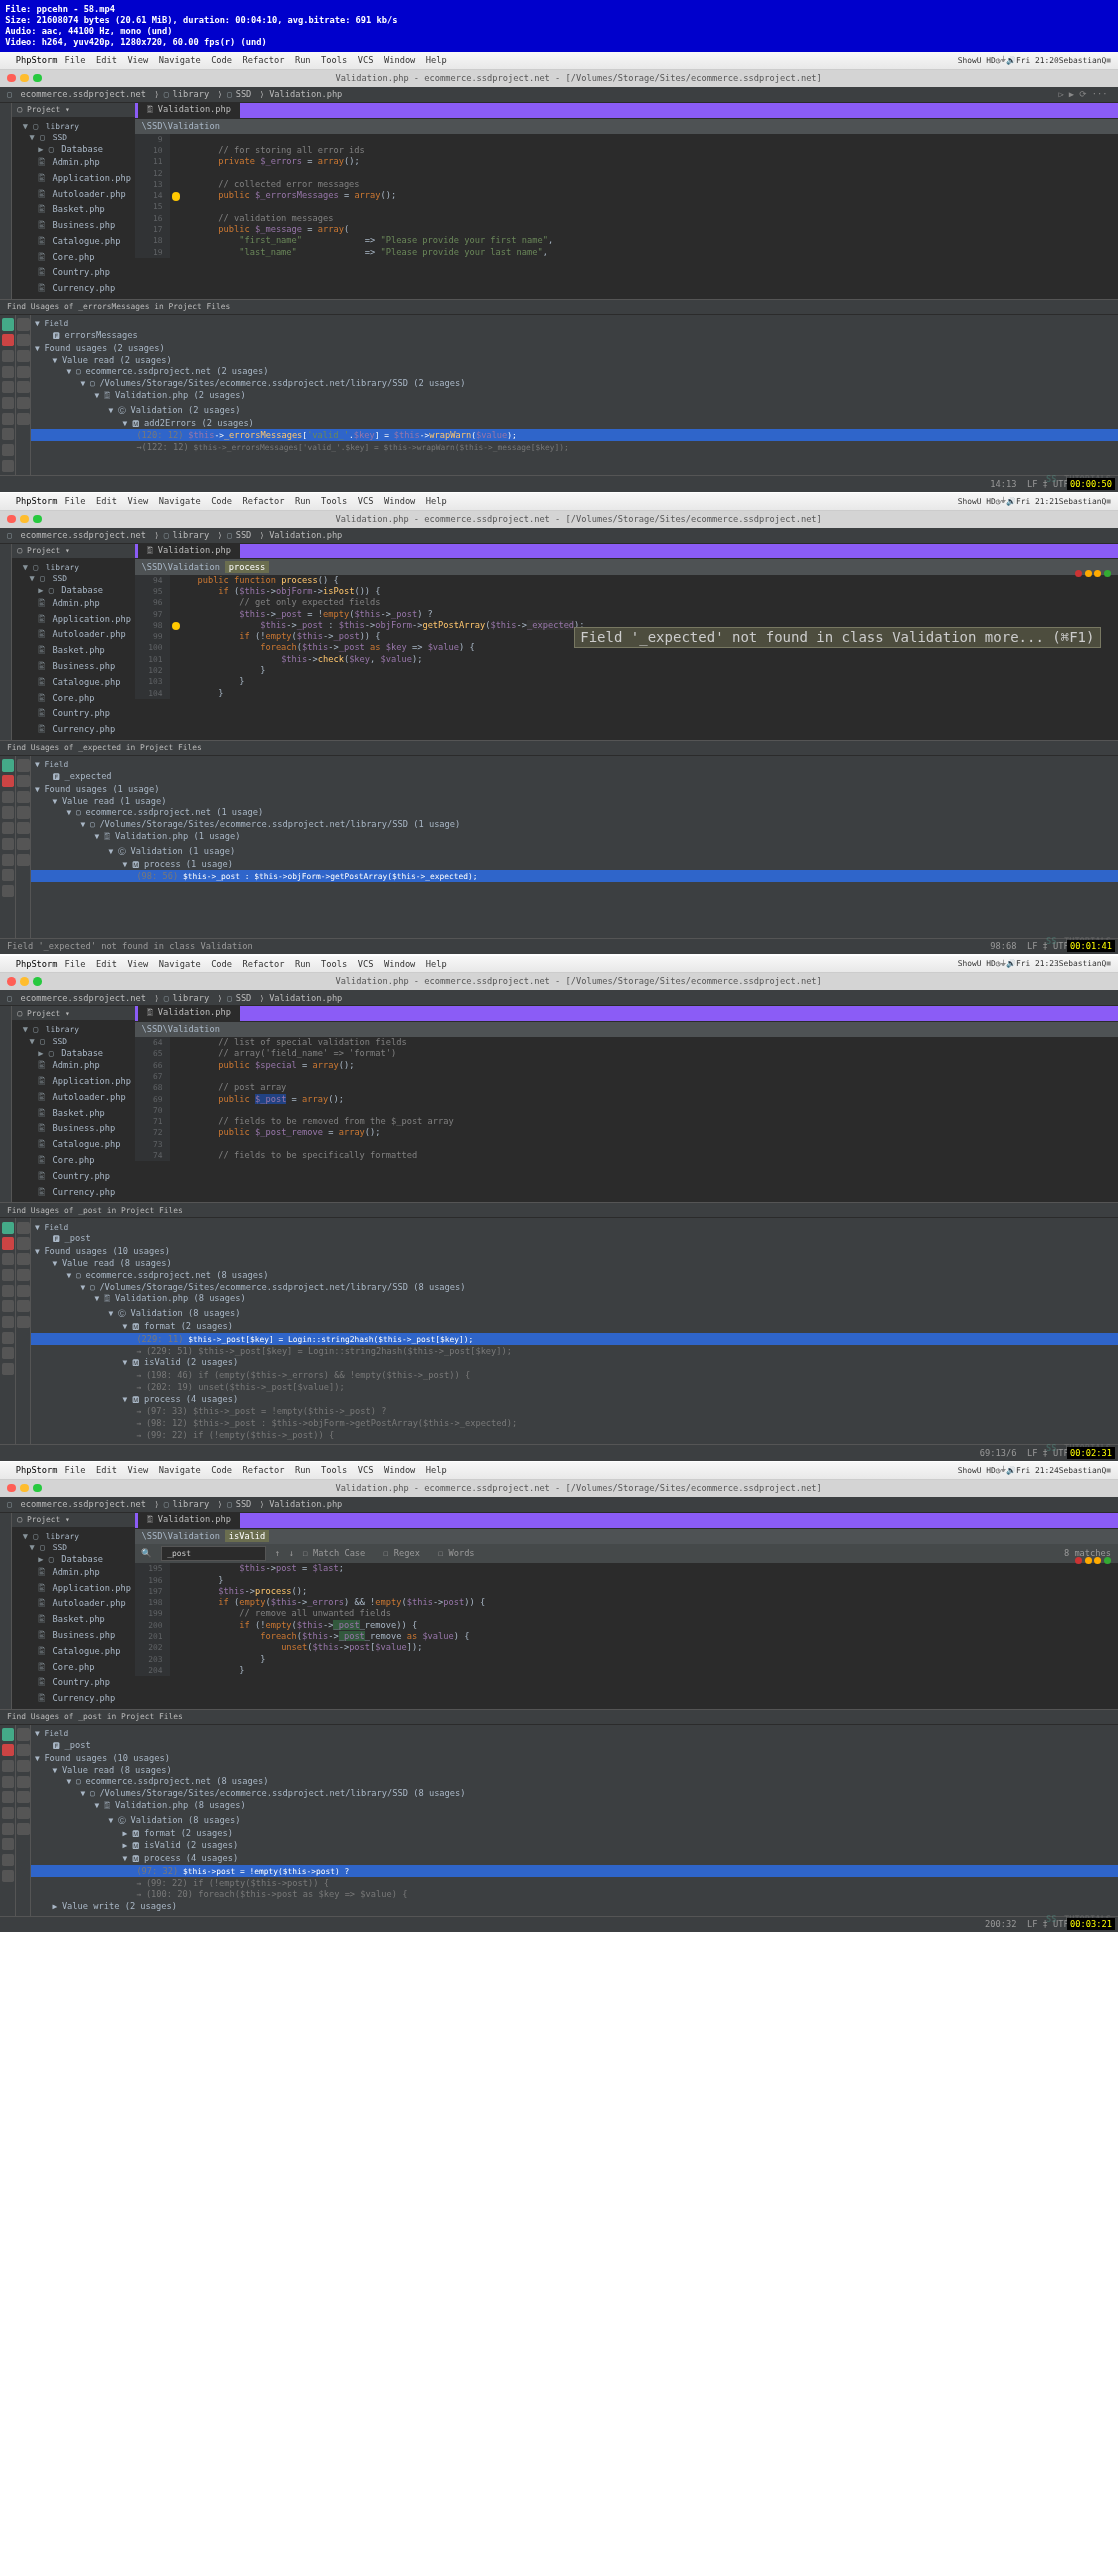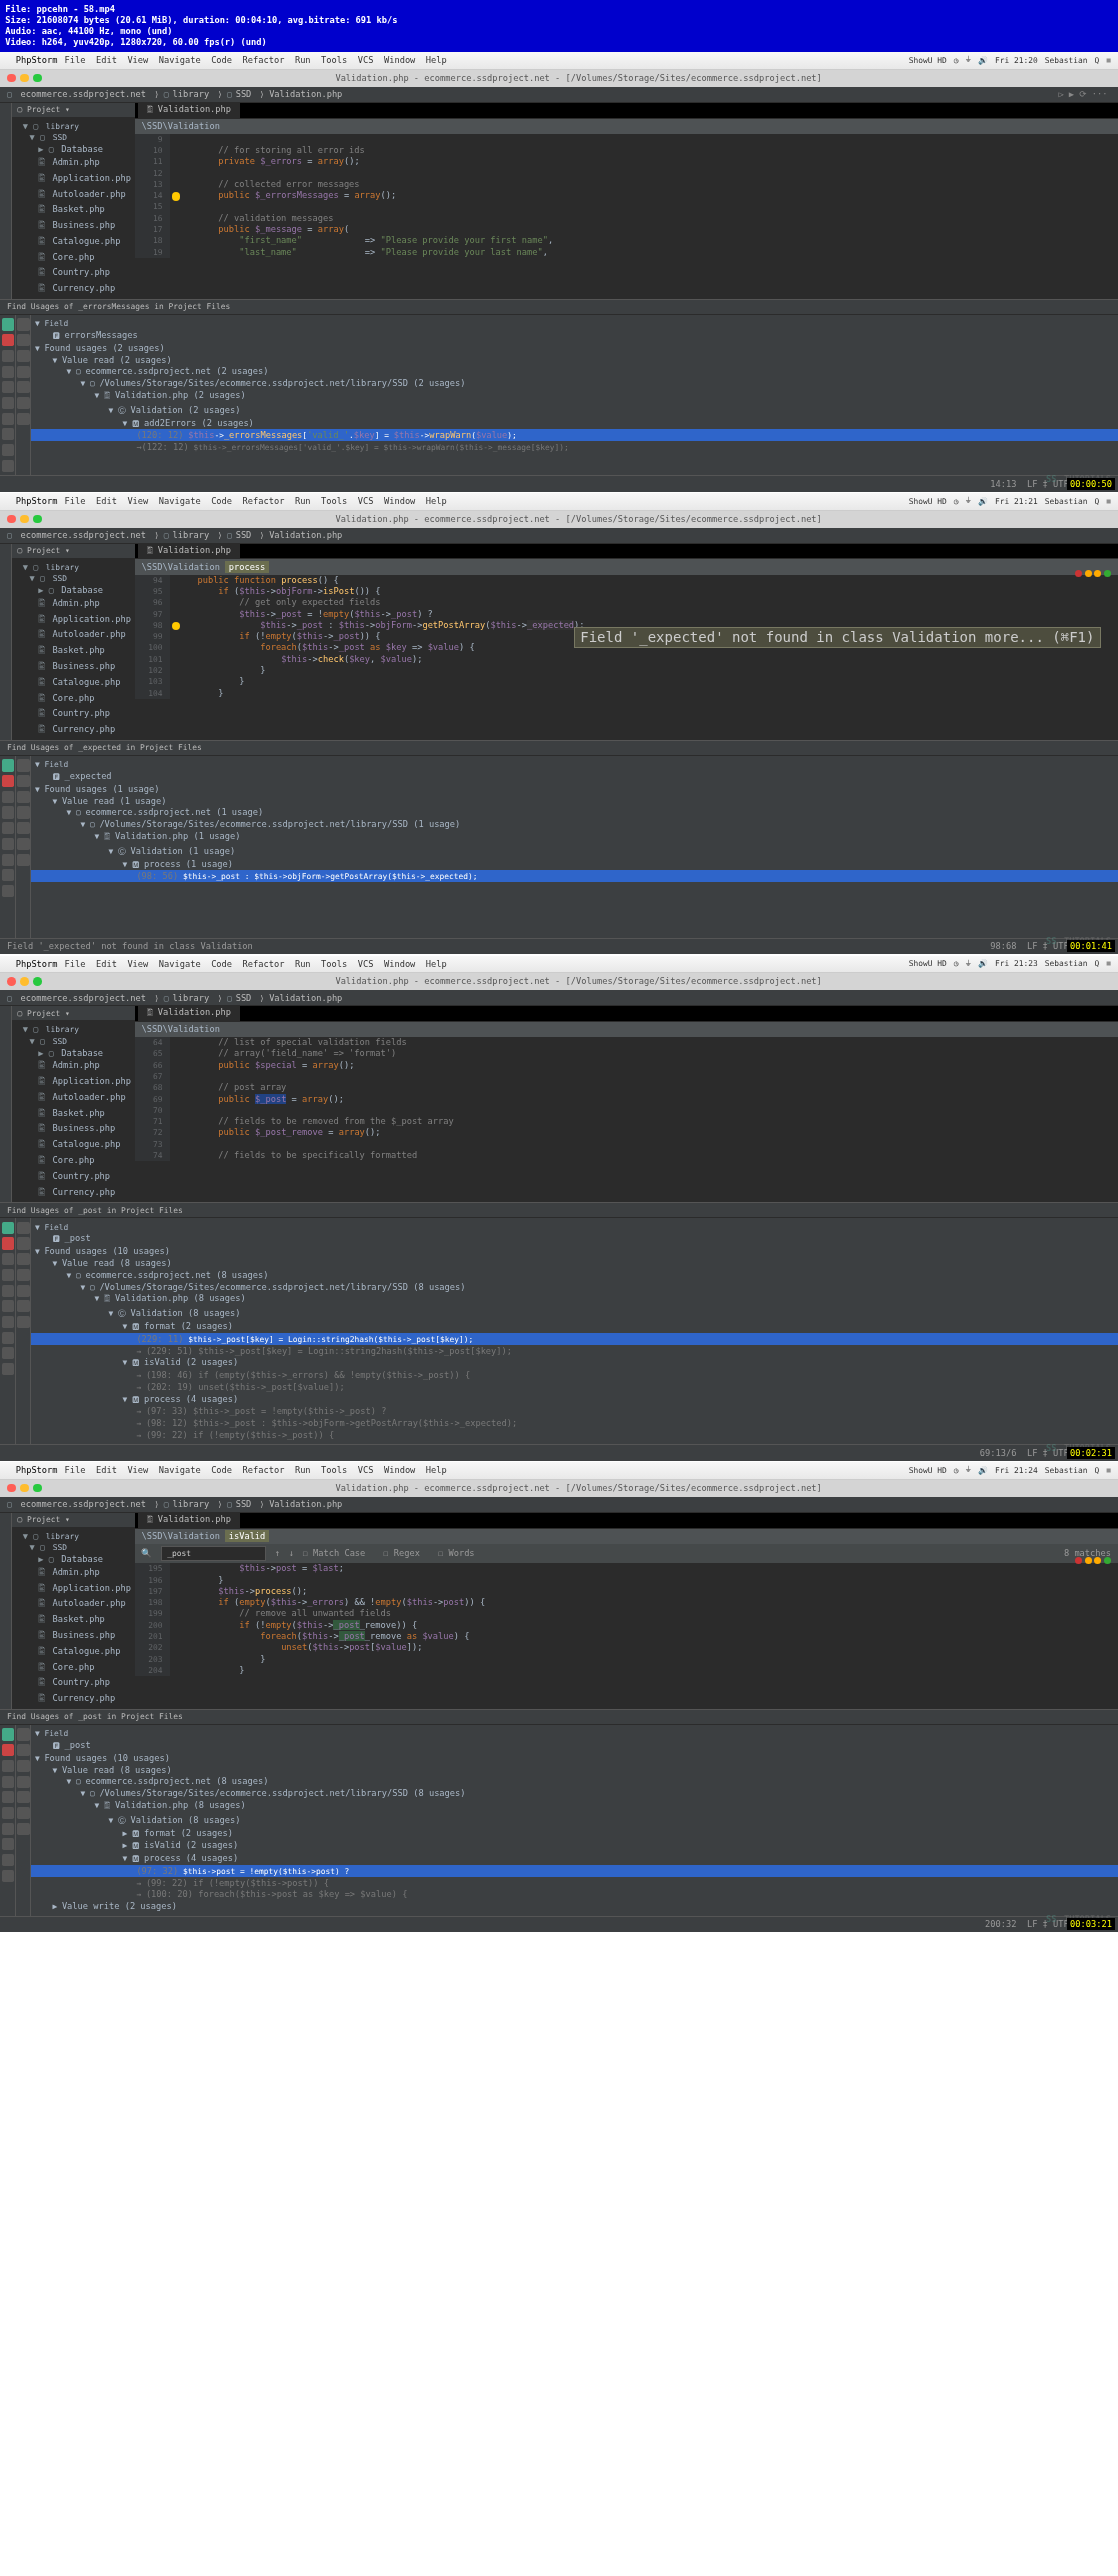--- a/index.html
+++ b/index.html
@@ -4,39 +4,39 @@
 <style>
 *{margin:0;padding:0;box-sizing:border-box;font-family:Menlo,Monaco,monospace;font-size:8.7px}
 body{background:#fff;width:1118px}
 .header-info{background:#0000cc;color:#fff;padding:3.5px 5.2px;font-weight:bold;line-height:1.3}
 .header-info span{display:block}
 .screenshot{position:relative;background:#3c3f41;margin-bottom:1.7px}
 .macbar{background:linear-gradient(#f8f8f8,#e8e8e8);height:17.4px;display:flex;align-items:center;padding:0 7px;border-bottom:0.9px solid #ccc}
 .macbar .apple{margin-right:8.7px}
 .macbar .appname{font-weight:normal;margin-right:7px}
 .macbar .menu-item{margin-right:10.5px;color:#333}
-.macbar .right{margin-left:auto;display:flex;align-items:center;gap:7px;color:#333}
+.macbar .right{margin-left:auto;display:flex;align-items:center;color:#333}
 .macbar .right span{font-size:7.9px}
 .traffic{display:flex;gap:4.4px;padding:3.5px 7px;background:#d4d4d4;align-items:center}
 .dot{width:8.7px;height:8.7px;border-radius:50%}
 .dot.r{background:#ff5f56}.dot.y{background:#ffbd2e}.dot.g{background:#27c93f}
 .window-title{flex:1;text-align:center;color:#555;font-size:8.7px}
 .breadcrumb{background:#3c3f41;padding:2.6px 7px;color:#bbb;font-size:7.9px;border-bottom:0.9px solid #2b2b2b}
 .breadcrumb span{margin-right:3.5px}
 .folder-ic{color:#87939a}
 .main-area{display:flex;background:#2b2b2b}
 .sidebar-left{width:12.2px;background:#3c3f41;border-right:0.9px solid #555}
 .proj-header{background:#3c3f41;color:#bbb;padding:2.6px 5.2px;font-size:7.9px;border-bottom:0.9px solid #2b2b2b}
 .tree{padding:1.7px 0}
 .tree-item{padding:0.9px 3.5px 0.9px 10.5px;color:#a9b7c6;font-size:7.9px;white-space:nowrap;overflow:hidden}
 .tree-item.l1{padding-left:17.4px}
 .tree-item.l2{padding-left:26px}
 .tree-item .ic{margin-right:2.6px;color:#87939a}
 .editor{flex:1;background:#2b2b2b;position:relative}
-.tabs{background:#000000;padding:0 3.5px;display:flex;height:15.7px;align-items:center;border-bottom:0.9px solid #2b2b2b}
+.tabs{background:#8b5cf6;padding:0 3.5px;display:flex;height:15.7px;align-items:center;border-bottom:0.9px solid #2b2b2b}
 .tab{background:#515658;padding:1.7px 8.7px;color:#bbb;font-size:7.9px;margin-right:1.7px}
 .tab.active{background:#2b2b2b}
 .namespace{background:#4e5254;padding:2.6px 7px;color:#a9b7c6;font-size:8.7px}
 .namespace .method{background:#6b6e4f;color:#fff;padding:0.9px 3.5px}
 .code{padding:0;position:relative}
 .line{display:flex;min-height:11.3px;line-height:11.3px}
 .gutter{width:35px;text-align:right;padding-right:7px;color:#606366;background:#313335;font-size:7.9px;flex-shrink:0}
 .code-text{padding-left:7px;color:#a9b7c6;white-space:pre}
 .kw{color:#cc7832}
 .str{color:#6a8759}

